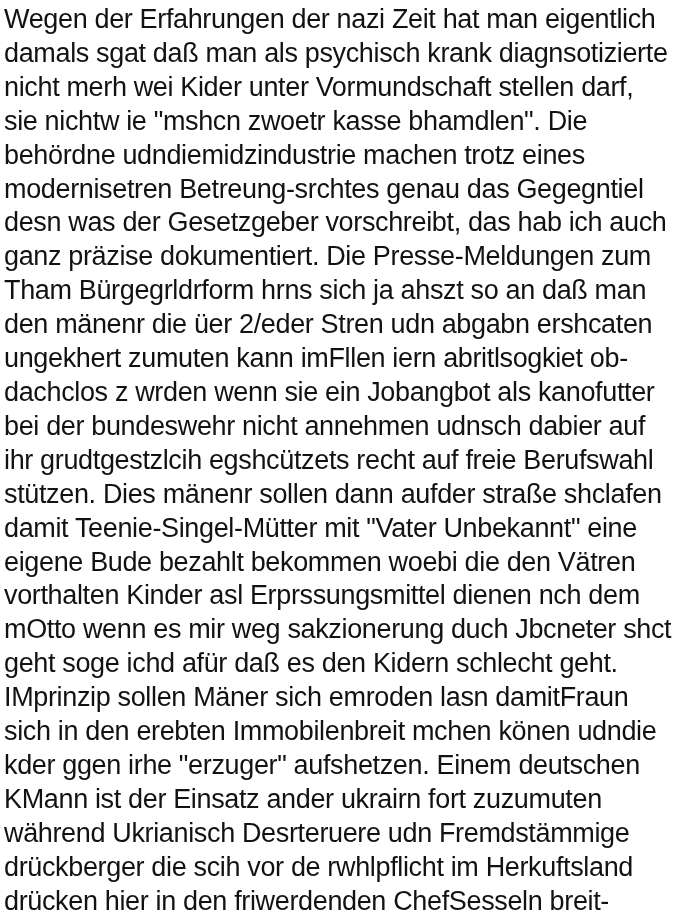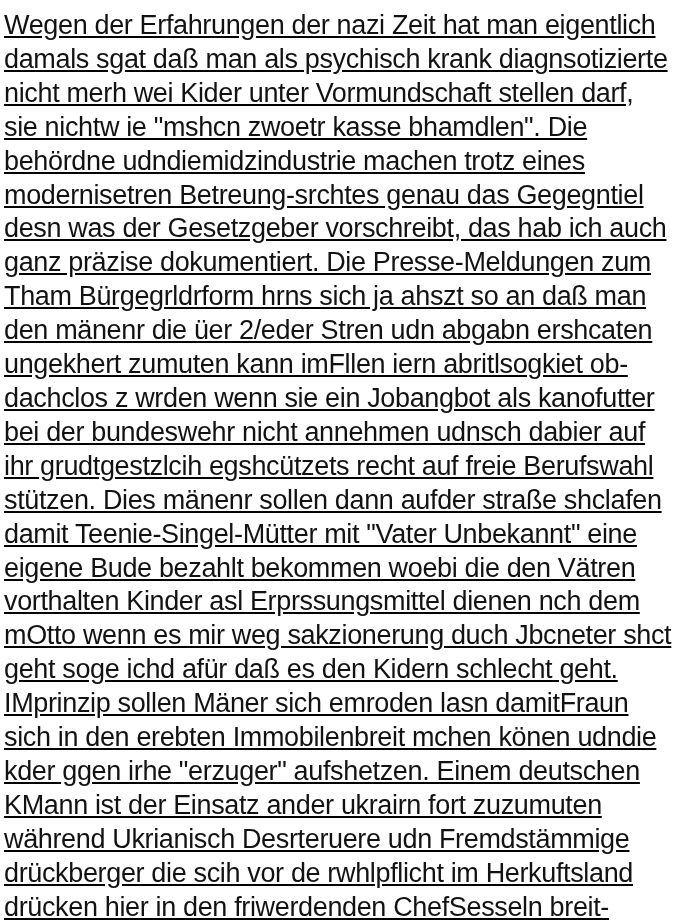--- a/index.html
+++ b/index.html
@@ -10,23 +10,22 @@
   }
   body {
     width: 684px;
     height: 920px;
     overflow: hidden;
   }
   .page {
     box-sizing: border-box;
     width: 684px;
     height: 747px;
-    padding: 9px 2px 0 4px;
+    padding: 3px 2px 0 4px;
     background: var(--background, #ffffff);
-    text-decoration: underline;
   }
   .body-text {
     margin: 0;
     font-family: "Liberation Sans", "DejaVu Sans", sans-serif;
     font-size: 27px;
     line-height: 33.9px;
     letter-spacing: -0.35px;
     color: var(--text-color, #111111);
     white-space: pre;          
     overflow: hidden;

